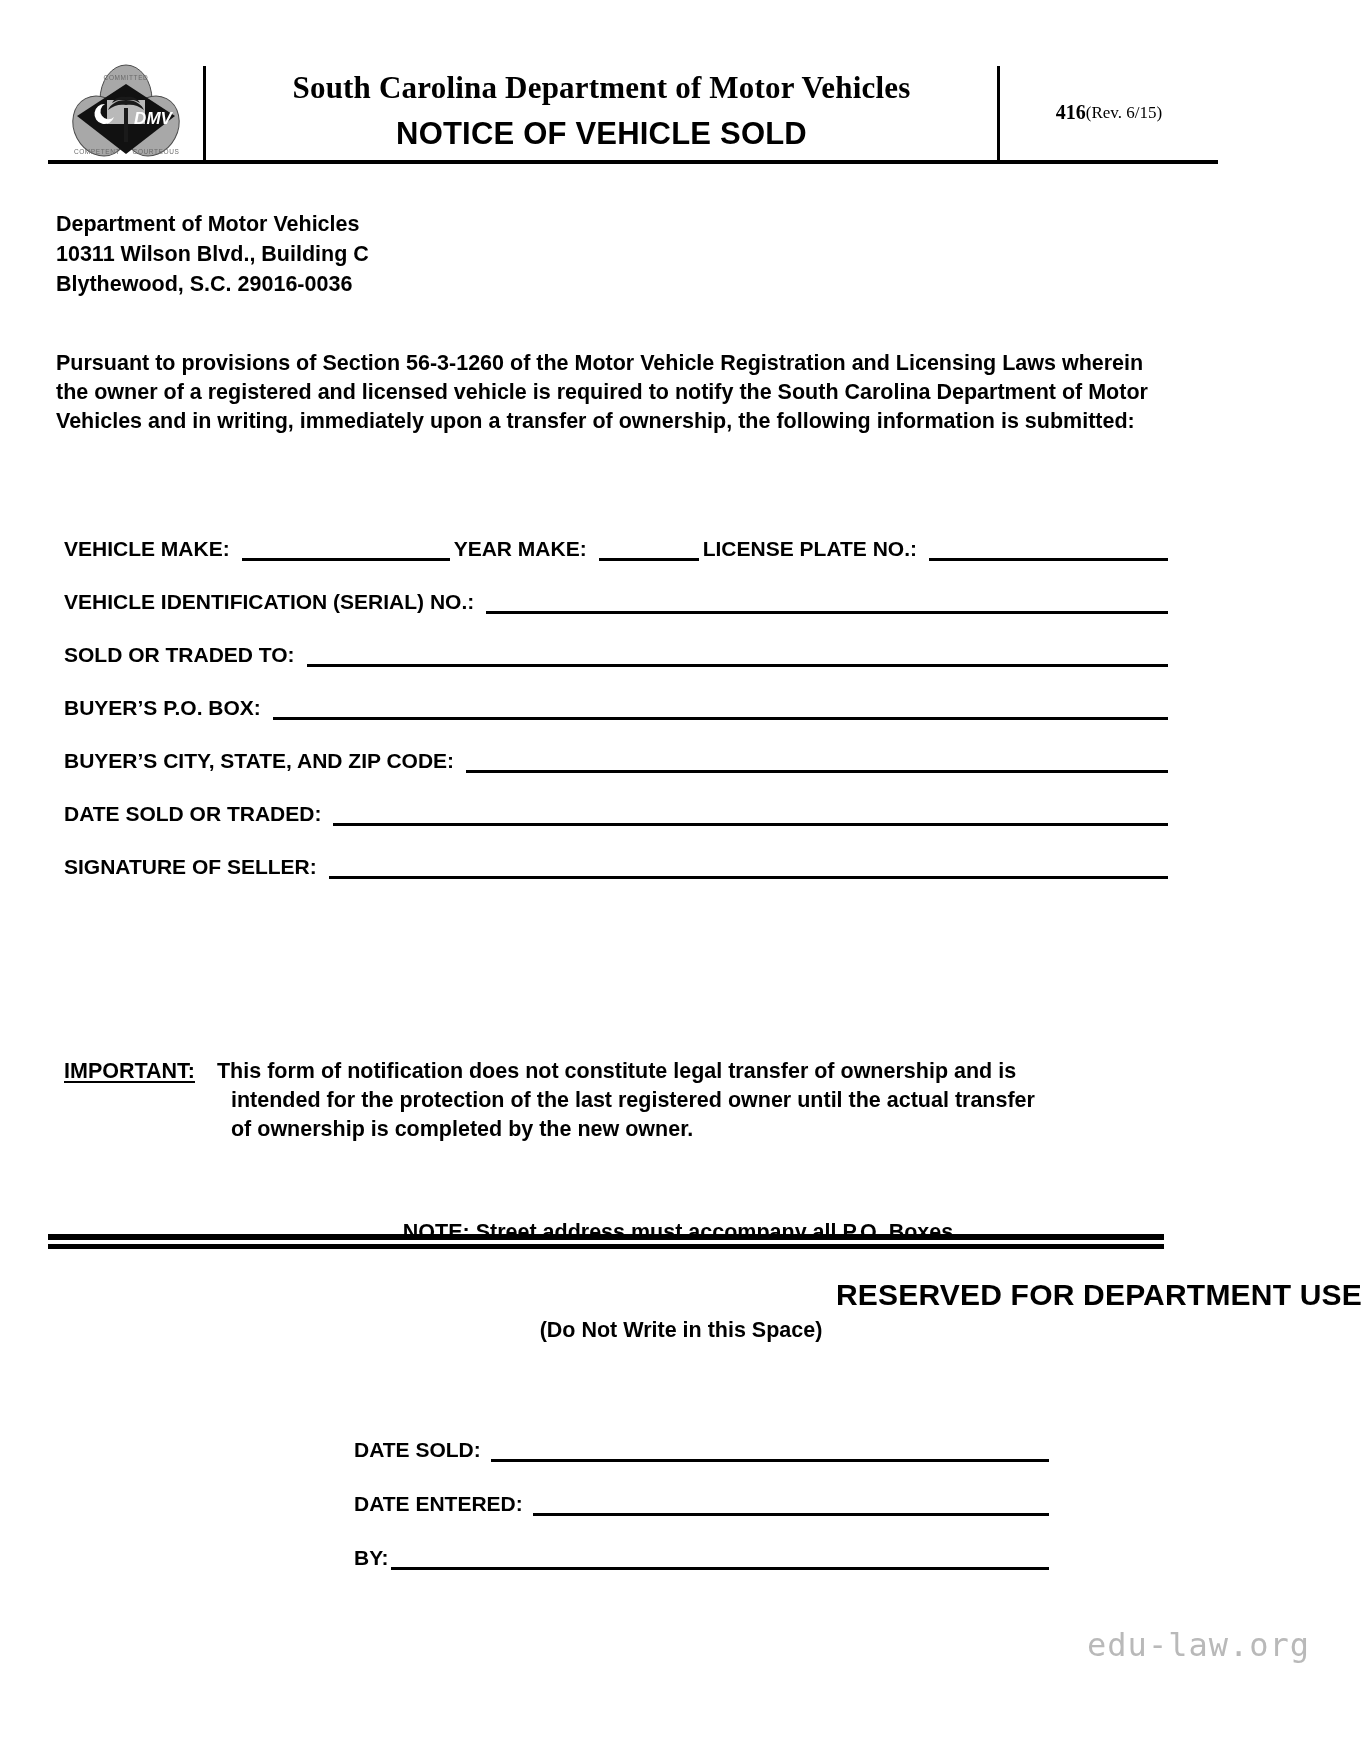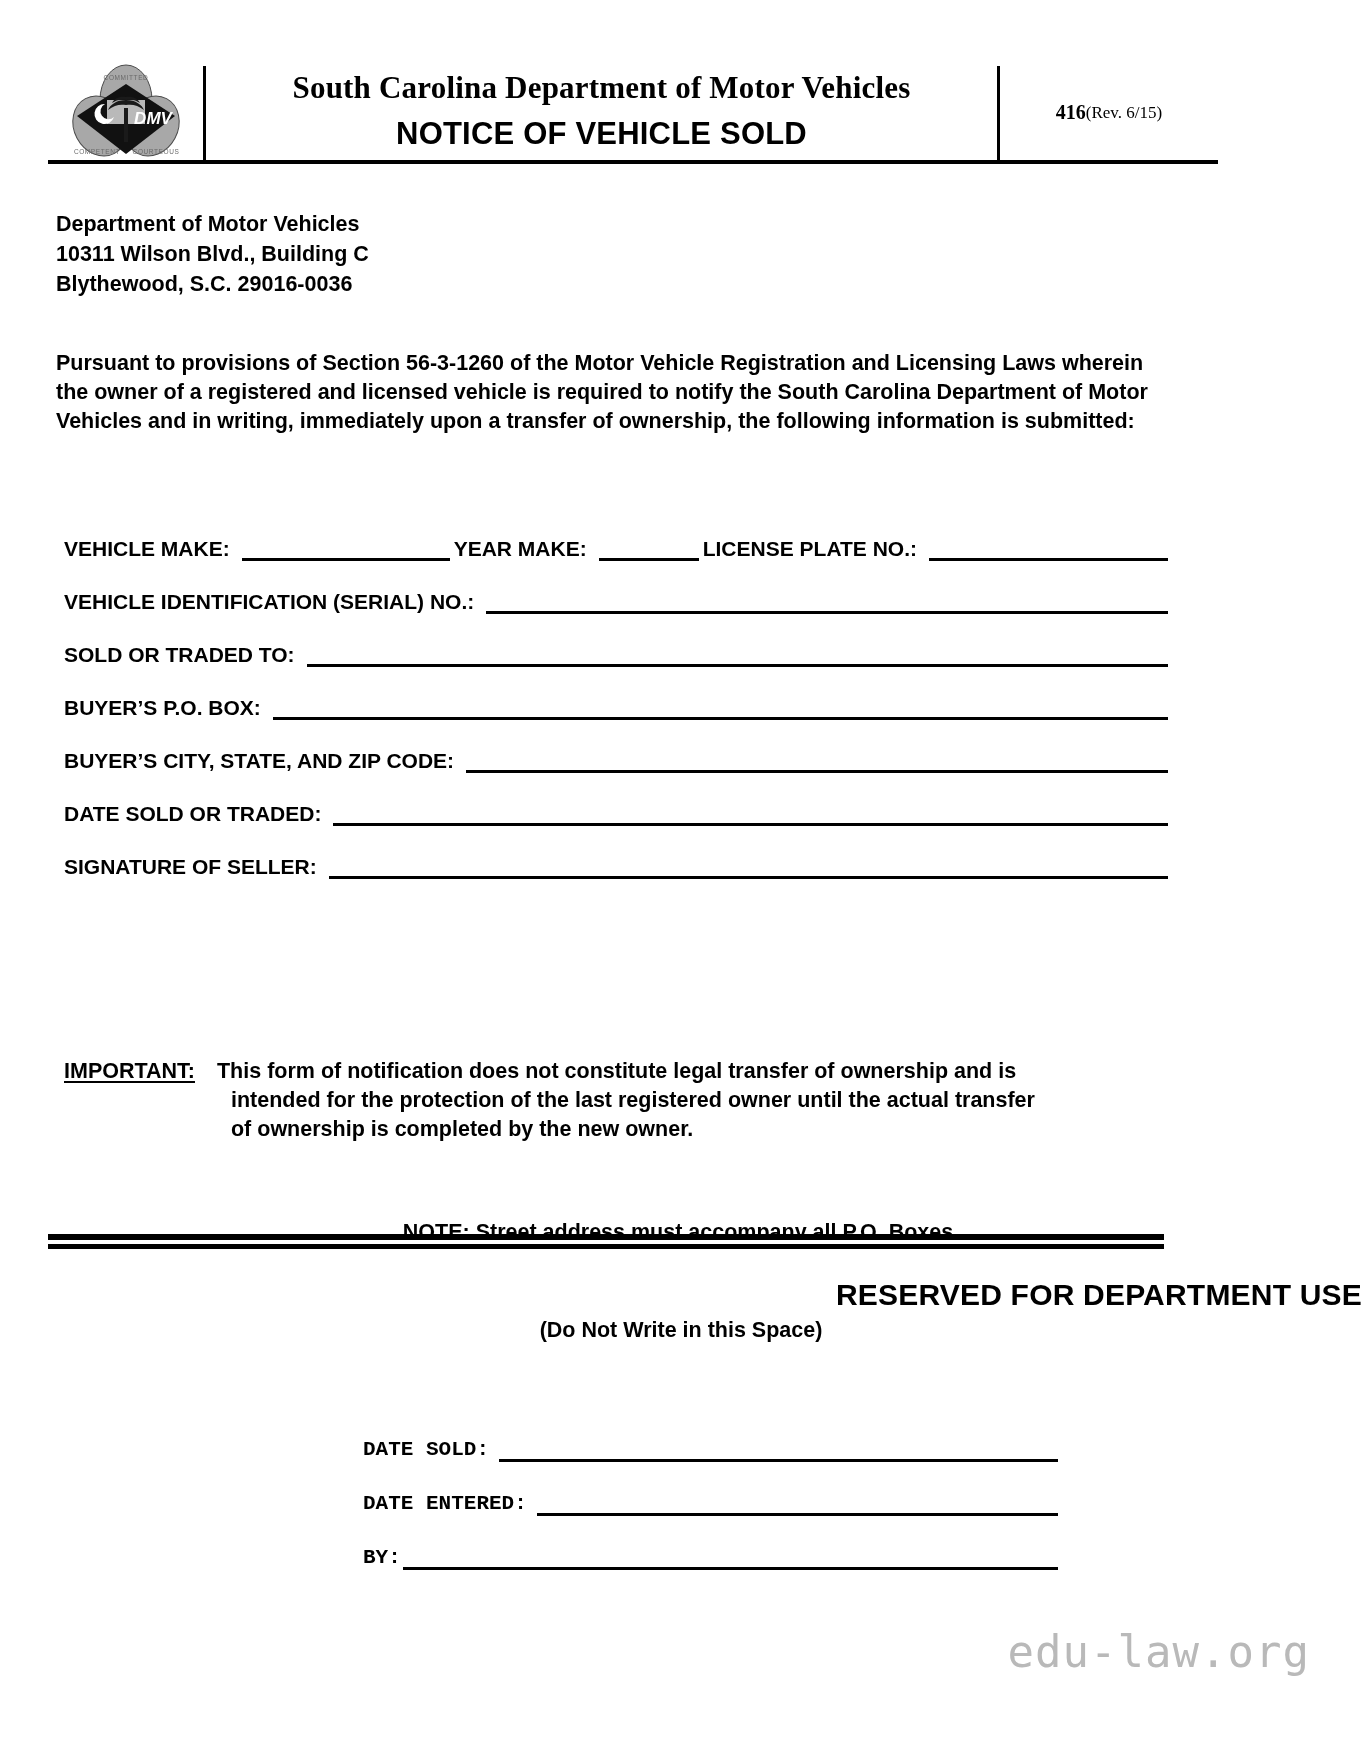--- a/index.html
+++ b/index.html
@@ -237,24 +237,23 @@
     position: absolute;
     left: 0;
     top: 1318px;
     width: 1362px;
     text-align: center;
     font-size: 21.5px;
     font-weight: bold;
   }
   .dept-fields {
     position: absolute;
-    left: 363px;
+    left: 354px;
     top: 1408px;
     width: 695px;
-    font-family: Liberation Mono, monospace;
   }
   .dept-row {
     display: flex;
     align-items: flex-end;
     height: 54px;
   }
   .dept-label {
     font-size: 21px;
     font-weight: bold;
     white-space: nowrap;
@@ -267,21 +266,21 @@
     margin-left: 10px;
   }
   .dept-line.tight { margin-left: 2px; }
 
   
   .watermark {
     position: absolute;
     right: 52px;
     top: 1626px;
     font-family: "DejaVu Sans Mono", monospace;
-    font-size: 44px;
+    font-size: 32px;
     color: #b9b9b9;
     letter-spacing: 1px;
     white-space: nowrap;
   }
 </style>
 </head>
 <body>
 
 <div class="page">
 

